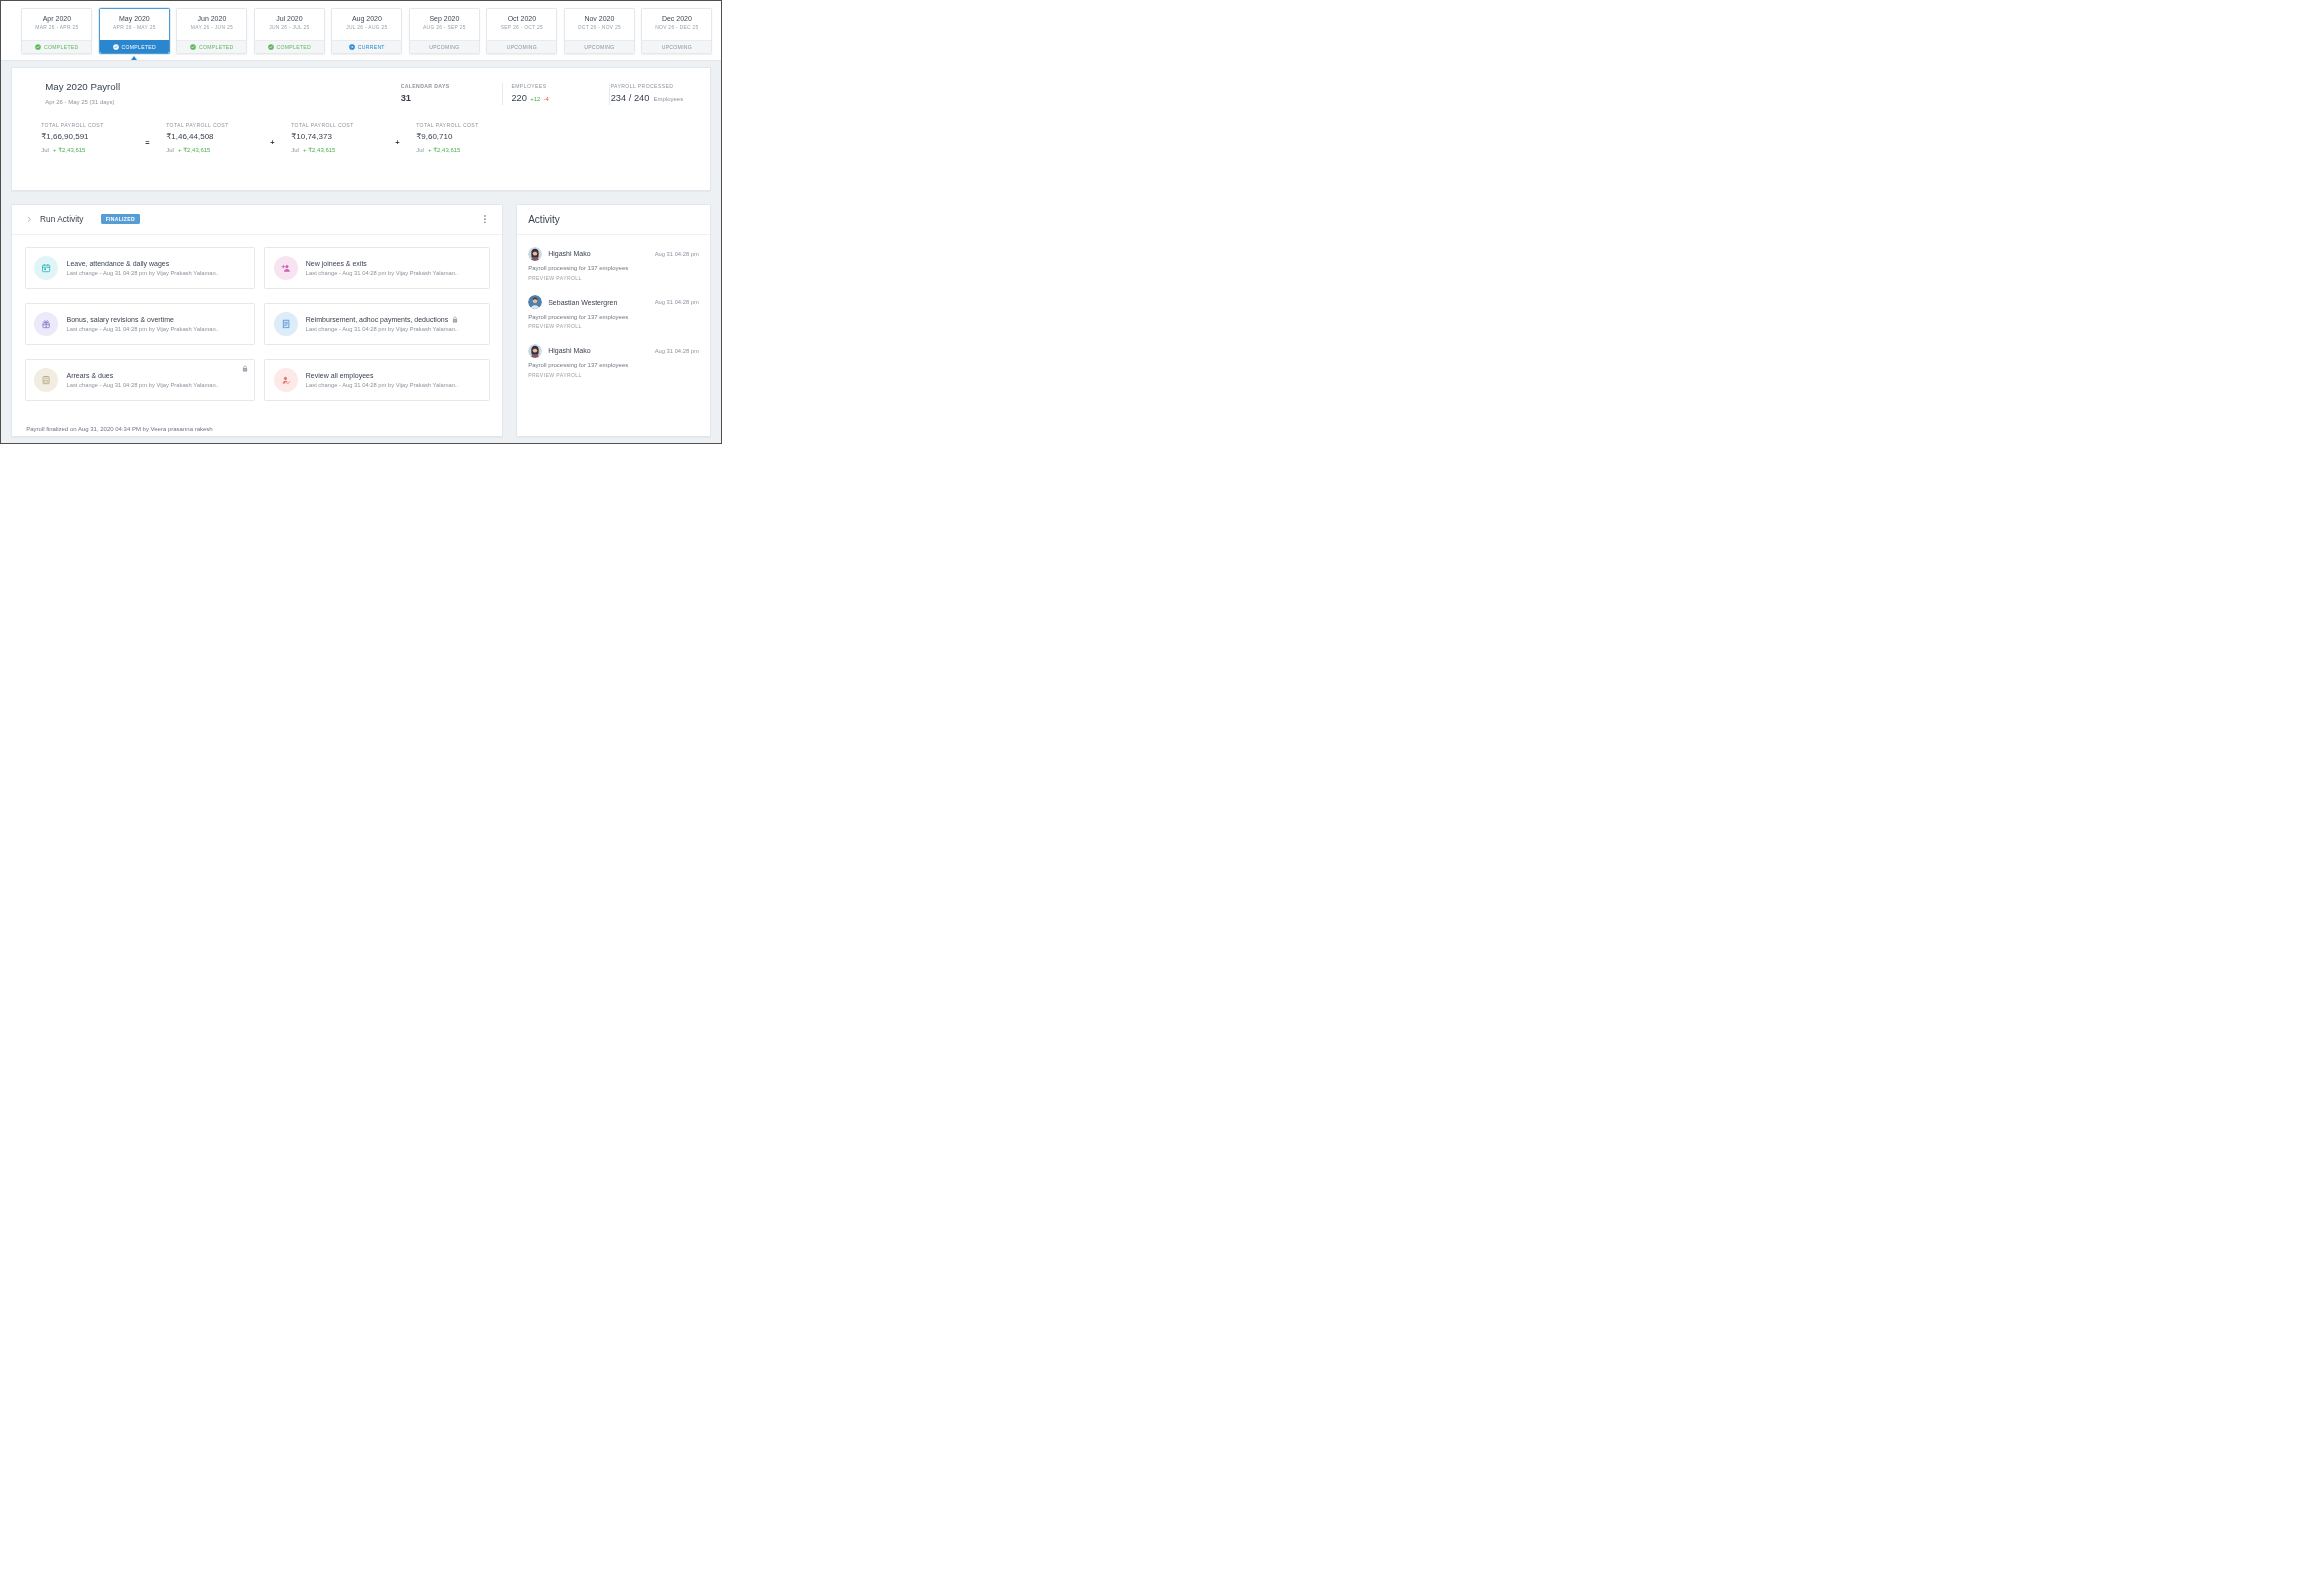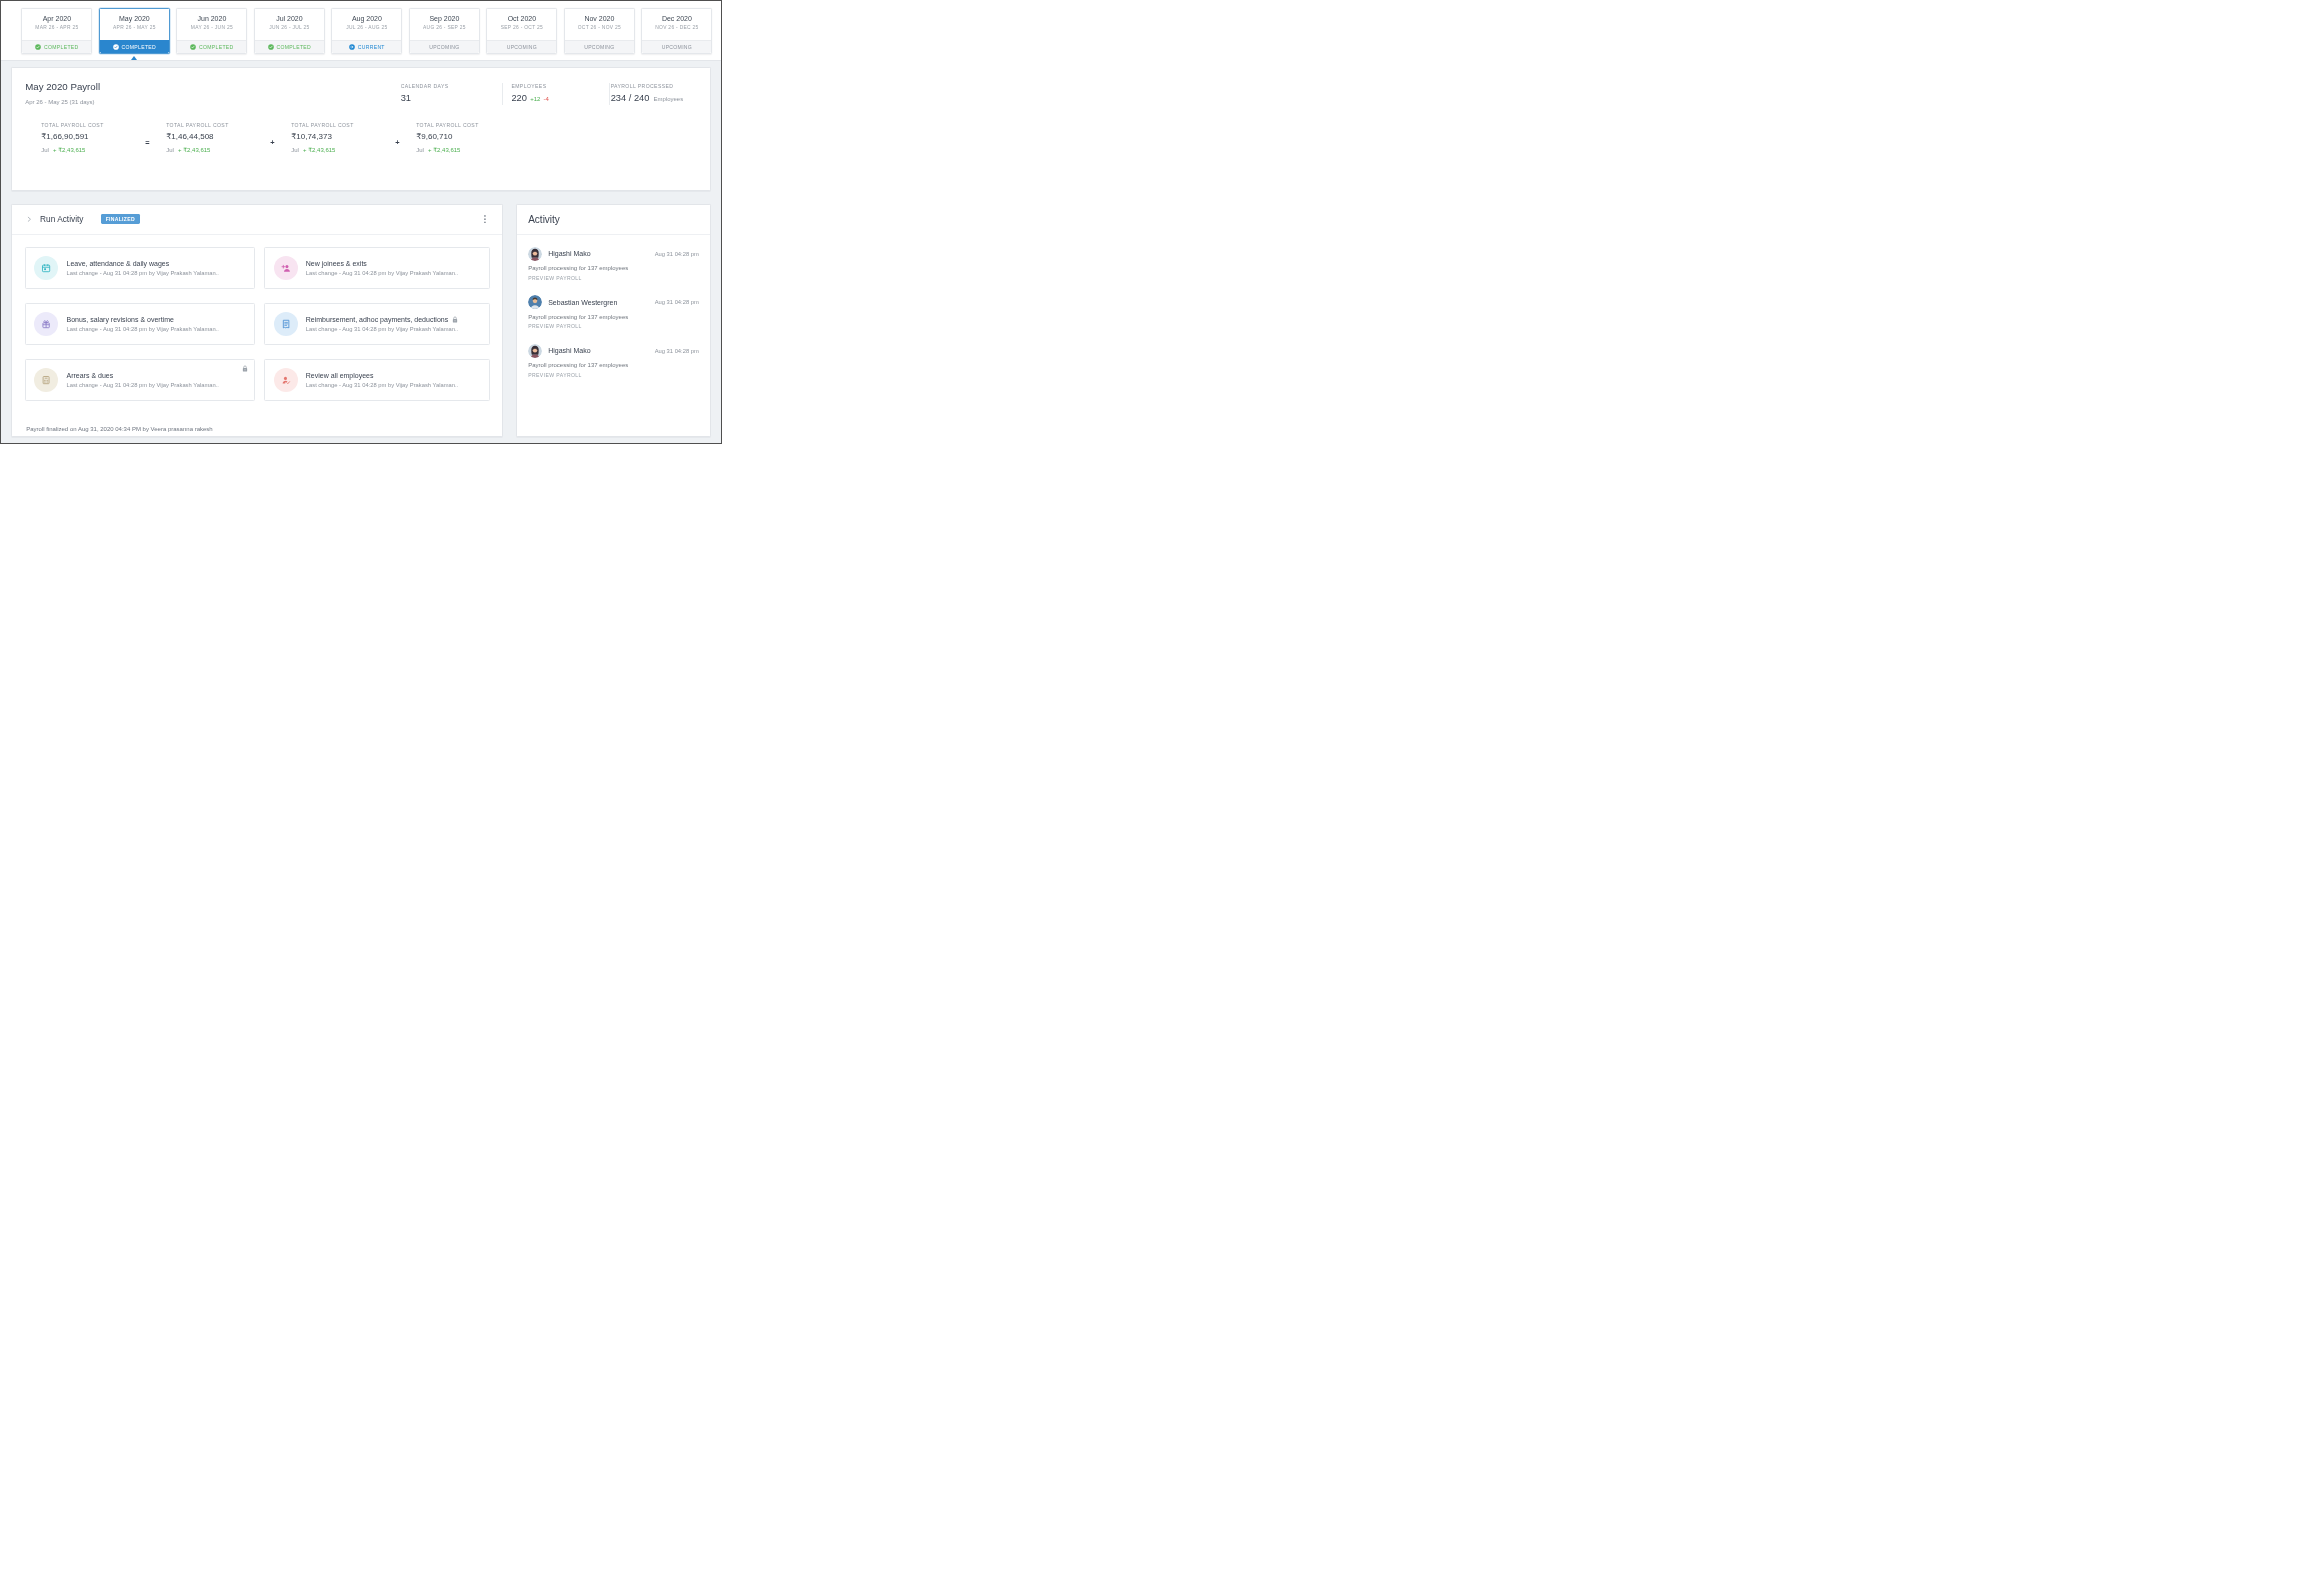--- a/index.html
+++ b/index.html
@@ -25,26 +25,26 @@
   .tab.upcoming .tab-footer{color:#8d939c;font-weight:normal;}
   .tab.selected{border:0.5px solid #4f9ad3;box-shadow:0 0 0 0.5px #b9d8ee;}
   .tab.selected .tab-footer{background:#2a86ce;color:#fff;border-top-color:#2a86ce;font-weight:normal;}
   .caret{position:absolute;left:130px;bottom:0;width:0;height:0;
          border-left:3.7px solid transparent;border-right:3.7px solid transparent;
          border-bottom:4.2px solid #2a86ce;}
   
   .panel{background:#fff;border:0.5px solid #e2e5e9;border-radius:1.4px;
          box-shadow:0 0.5px 0.9px rgba(27,33,43,0.04);box-sizing:border-box;}
   .summary-panel{margin:6px 10.2px 0 10.2px;height:124px;}
-  .panel-top{display:flex;padding:13px 9.3px 0 13px;}
+  .panel-top{display:flex;padding:13px 9.3px 0 13px;margin-left:20px;}
   .sum-title{font-size:9.7px;color:#3a4250;}
   .sum-sub{margin-top:7px;font-size:6px;color:#8d939c;}
   .stats{margin-left:auto;display:flex;margin-top:1.9px;margin-right:0.9px;}
   .stat{box-sizing:border-box;}
-  .stat1{width:101px;}
+  .stat1{width:101px;font-weight:bold;}
   .stat2{width:107px;border-left:0.5px solid #e8ebee;padding-left:8.8px;}
   .stat3{width:91px;border-left:0.5px solid #e8ebee;padding-left:1px;}
   .stat-label{font-size:5.1px;color:#8d939c;letter-spacing:0.4px;}
   .stat-value{margin-top:4.6px;font-size:9.3px;color:#3a4250;display:flex;align-items:baseline;gap:3.2px;}
   .stat-plus{font-size:6px;color:#4caf50;}
   .stat-minus{font-size:6px;color:#e0544f;}
   .stat-suffix{font-size:6px;color:#8d939c;margin-left:0.9px;}
   .costs{display:flex;padding:0 29px;margin-top:16.7px;align-items:center;}
   .cost-col{width:104px;}
   .cost-op{width:21px;padding-top:11px;font-size:7.4px;color:#3a4250;font-weight:bold;}

